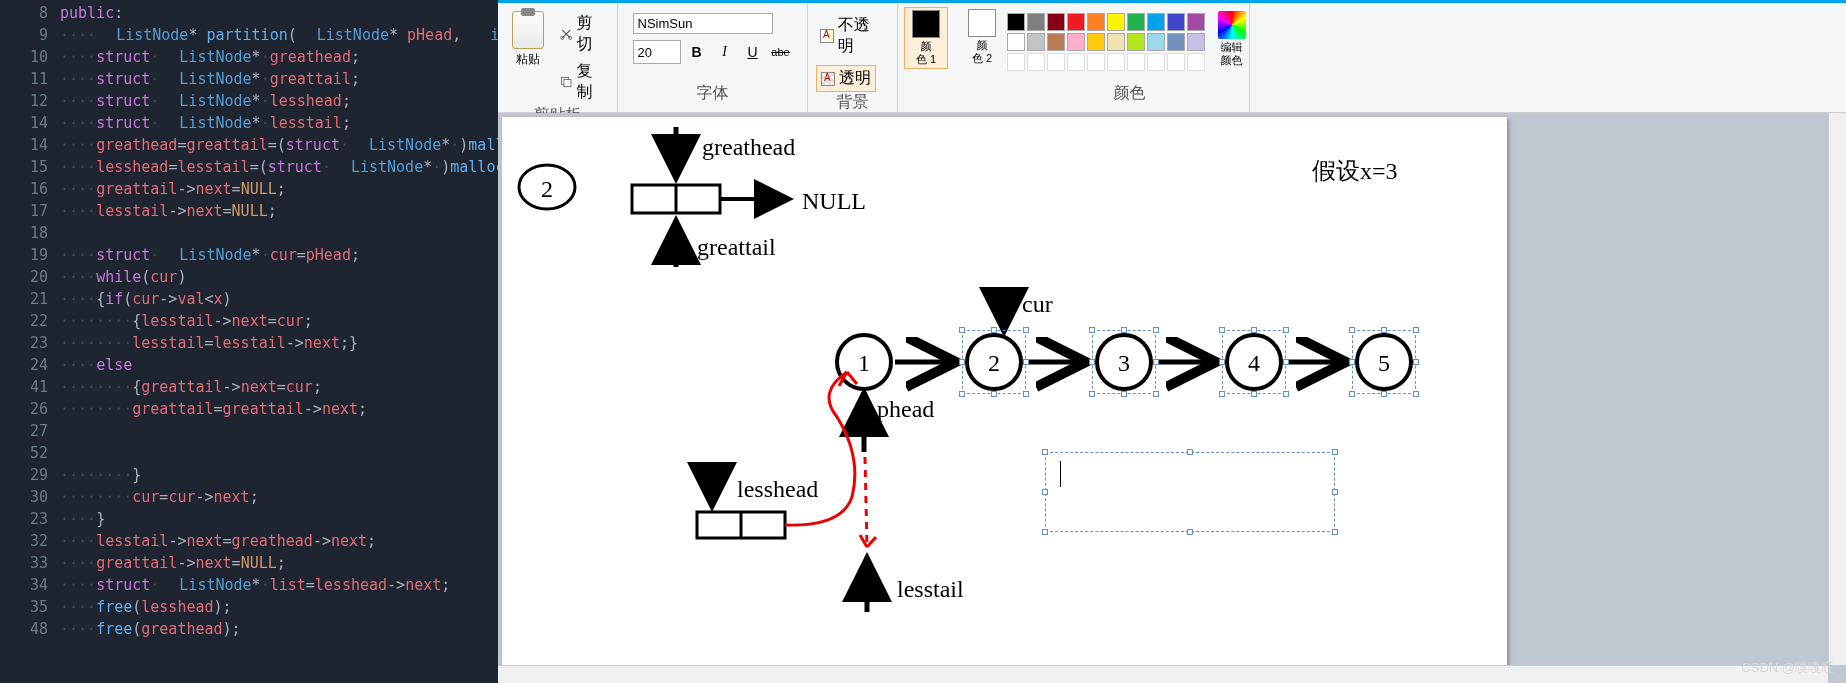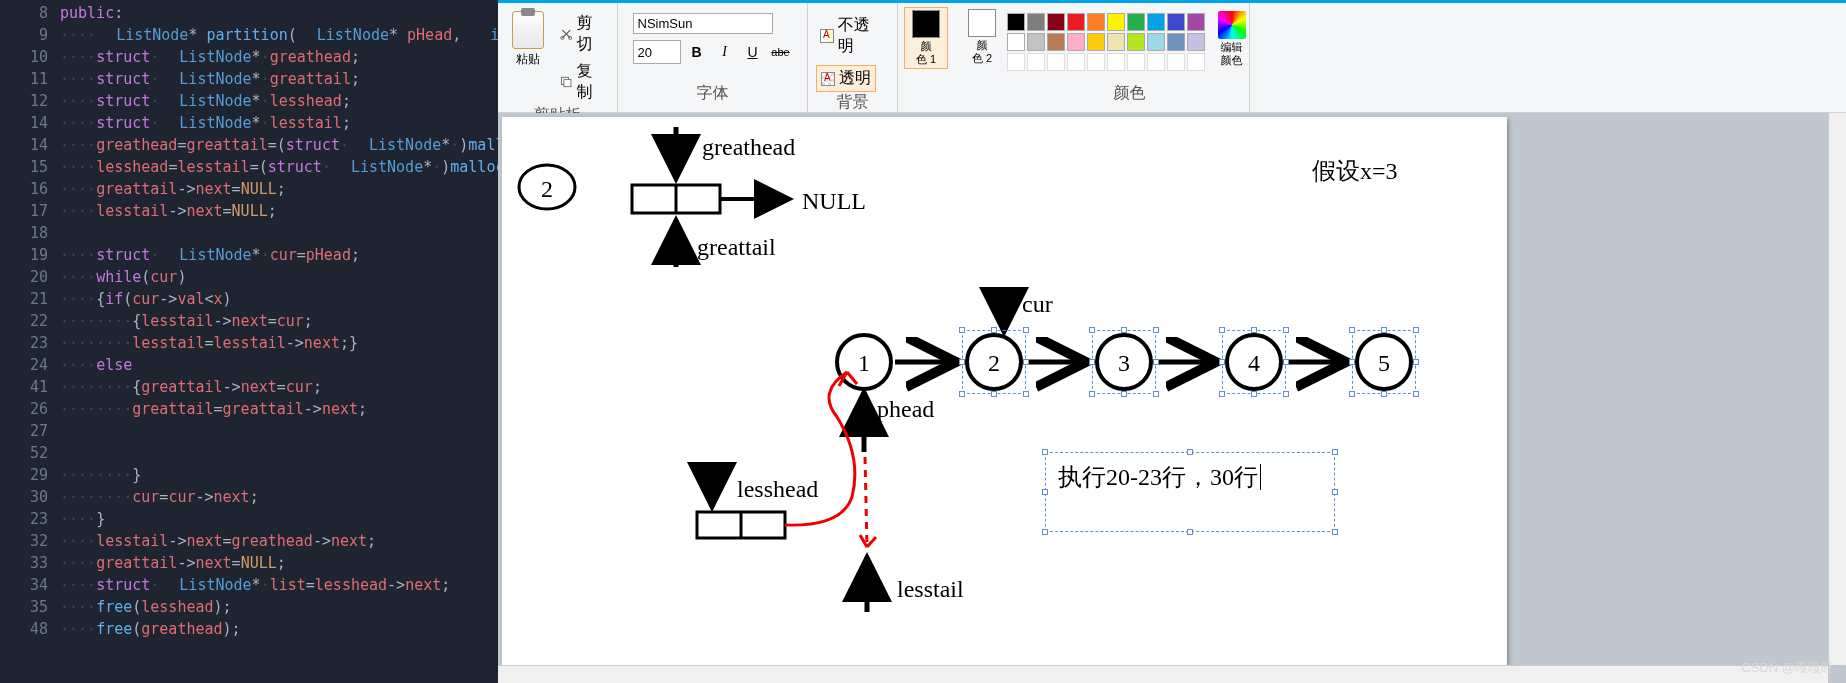--- a/index.html
+++ b/index.html
@@ -353,21 +353,21 @@
             <span class="handle" style="left:-4px;bottom:-4px"></span>
             <span class="handle" style="right:-4px;bottom:-4px"></span>
             <span class="handle" style="left:50%;top:-4px;margin-left:-3px"></span>
             <span class="handle" style="left:50%;bottom:-4px;margin-left:-3px"></span>
             <span class="handle" style="top:50%;left:-4px;margin-top:-3px"></span>
             <span class="handle" style="top:50%;right:-4px;margin-top:-3px"></span>
           </div>
         </div>
 
       <div class="text-box" style="left:543px;top:335px;width:290px;height:80px">
-        <span>执行20-23行，30行</span><span style="border-left:1px solid #000;margin-left:2px"></span>
+        <span style="border-left:1px solid #000;margin-left:2px"></span>
         <span class="handle" style="left:-4px;top:-4px"></span><span class="handle" style="right:-4px;top:-4px"></span>
         <span class="handle" style="left:-4px;bottom:-4px"></span><span class="handle" style="right:-4px;bottom:-4px"></span>
         <span class="handle" style="left:50%;top:-4px;margin-left:-3px"></span><span class="handle" style="left:50%;bottom:-4px;margin-left:-3px"></span>
         <span class="handle" style="top:50%;left:-4px;margin-top:-3px"></span><span class="handle" style="top:50%;right:-4px;margin-top:-3px"></span>
       </div>
     </div>
     <div class="scroll-v"></div>
     <div class="scroll-h"></div>
   </div>
 </div>

